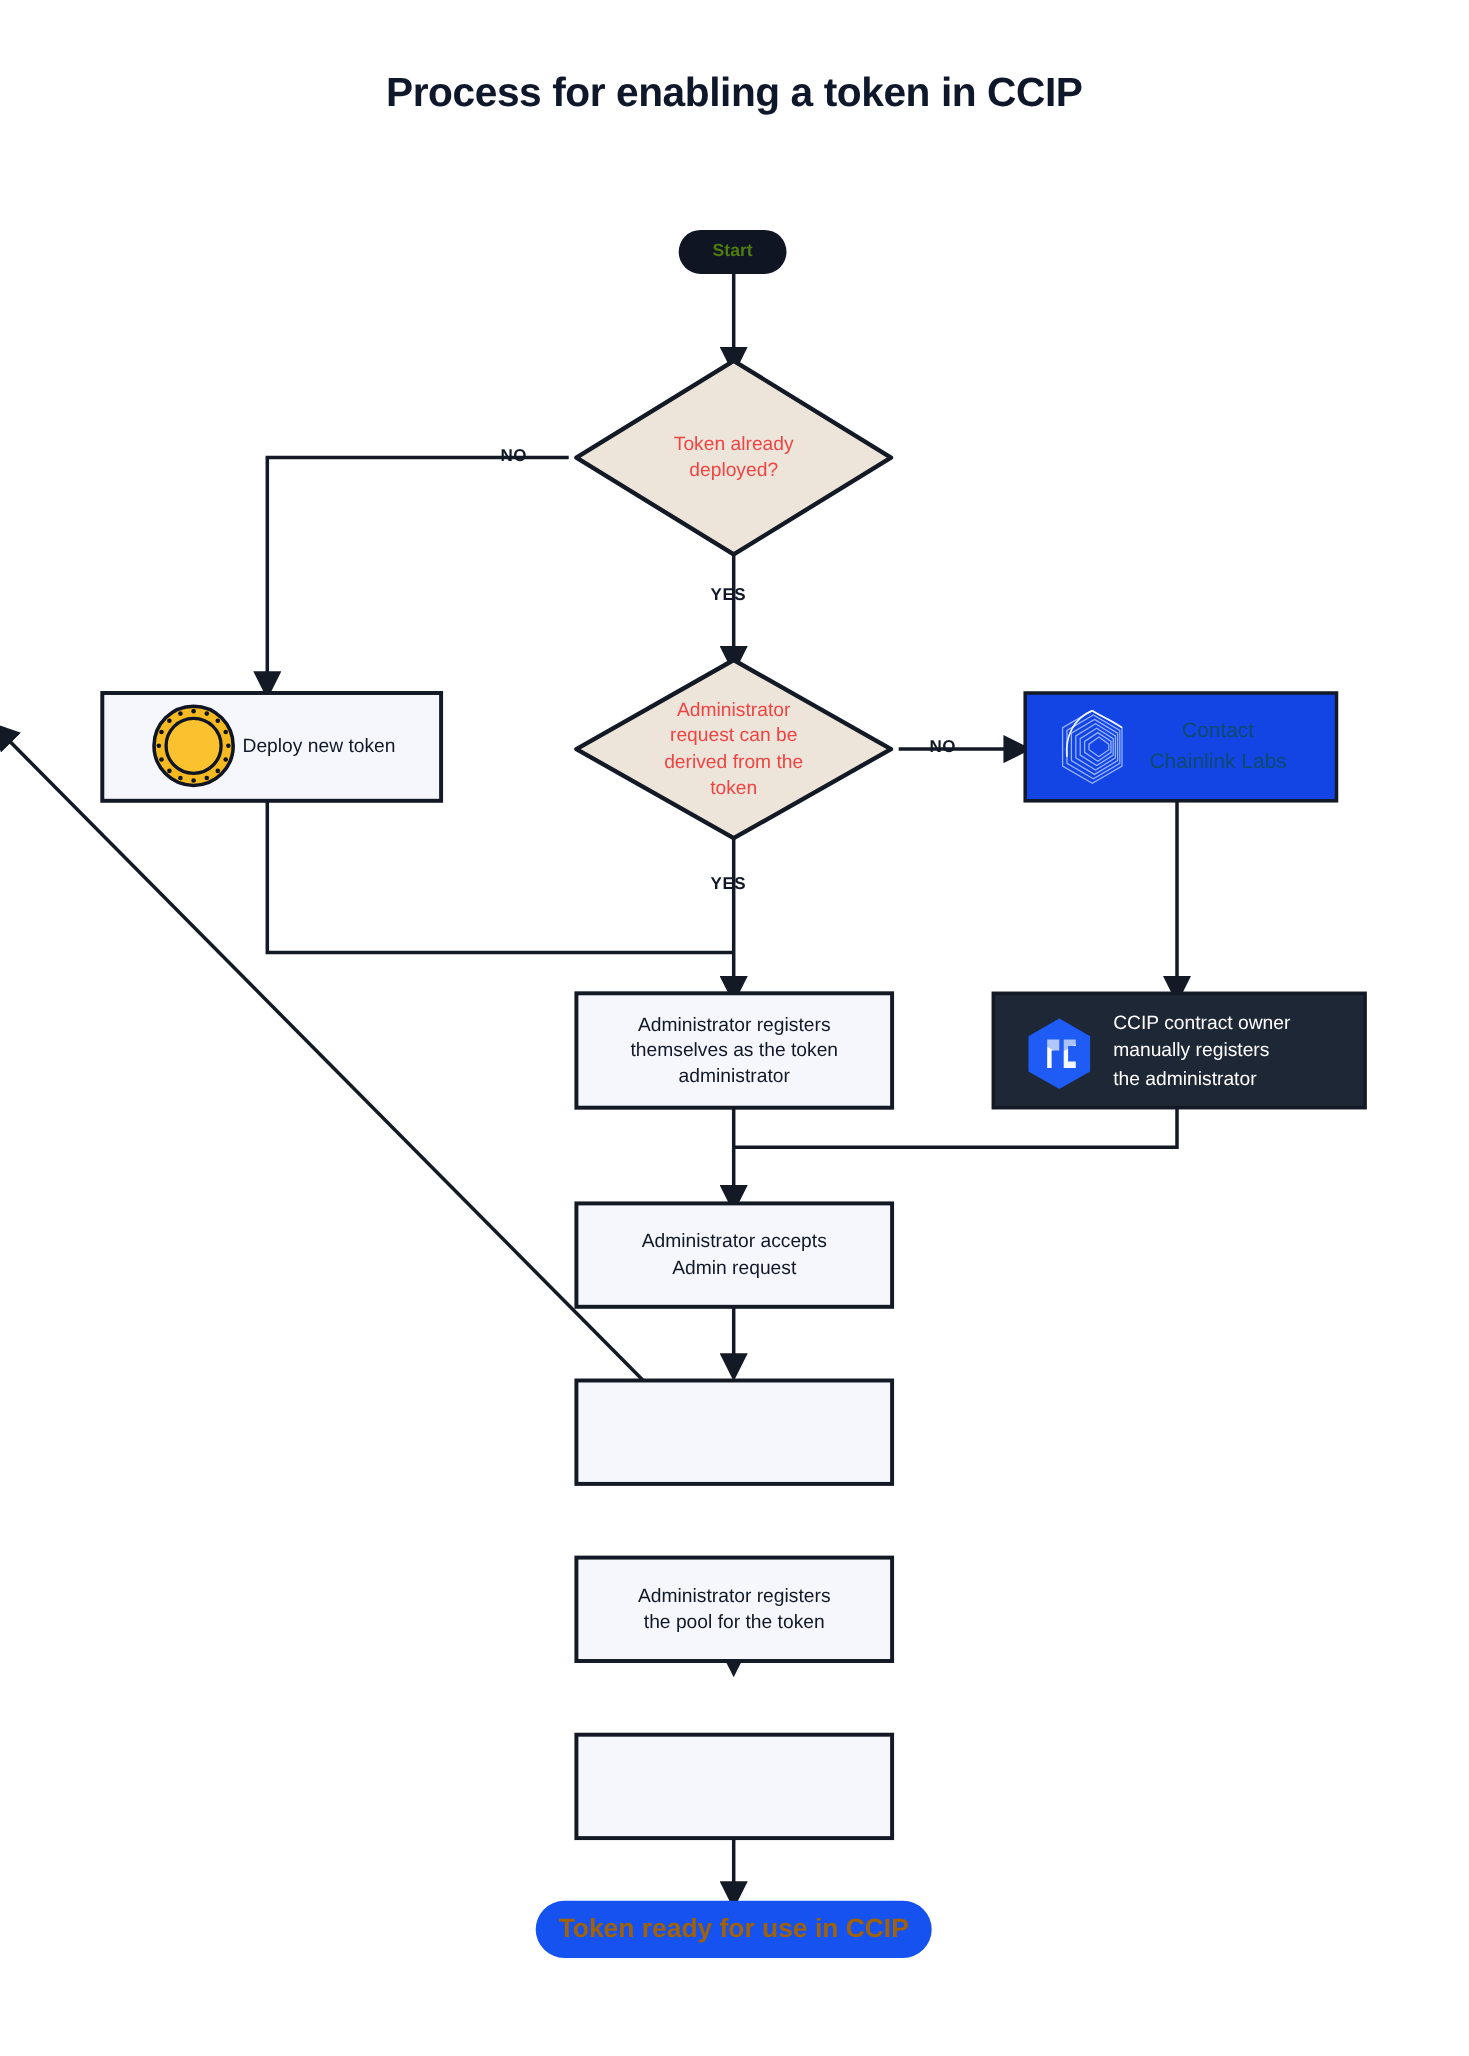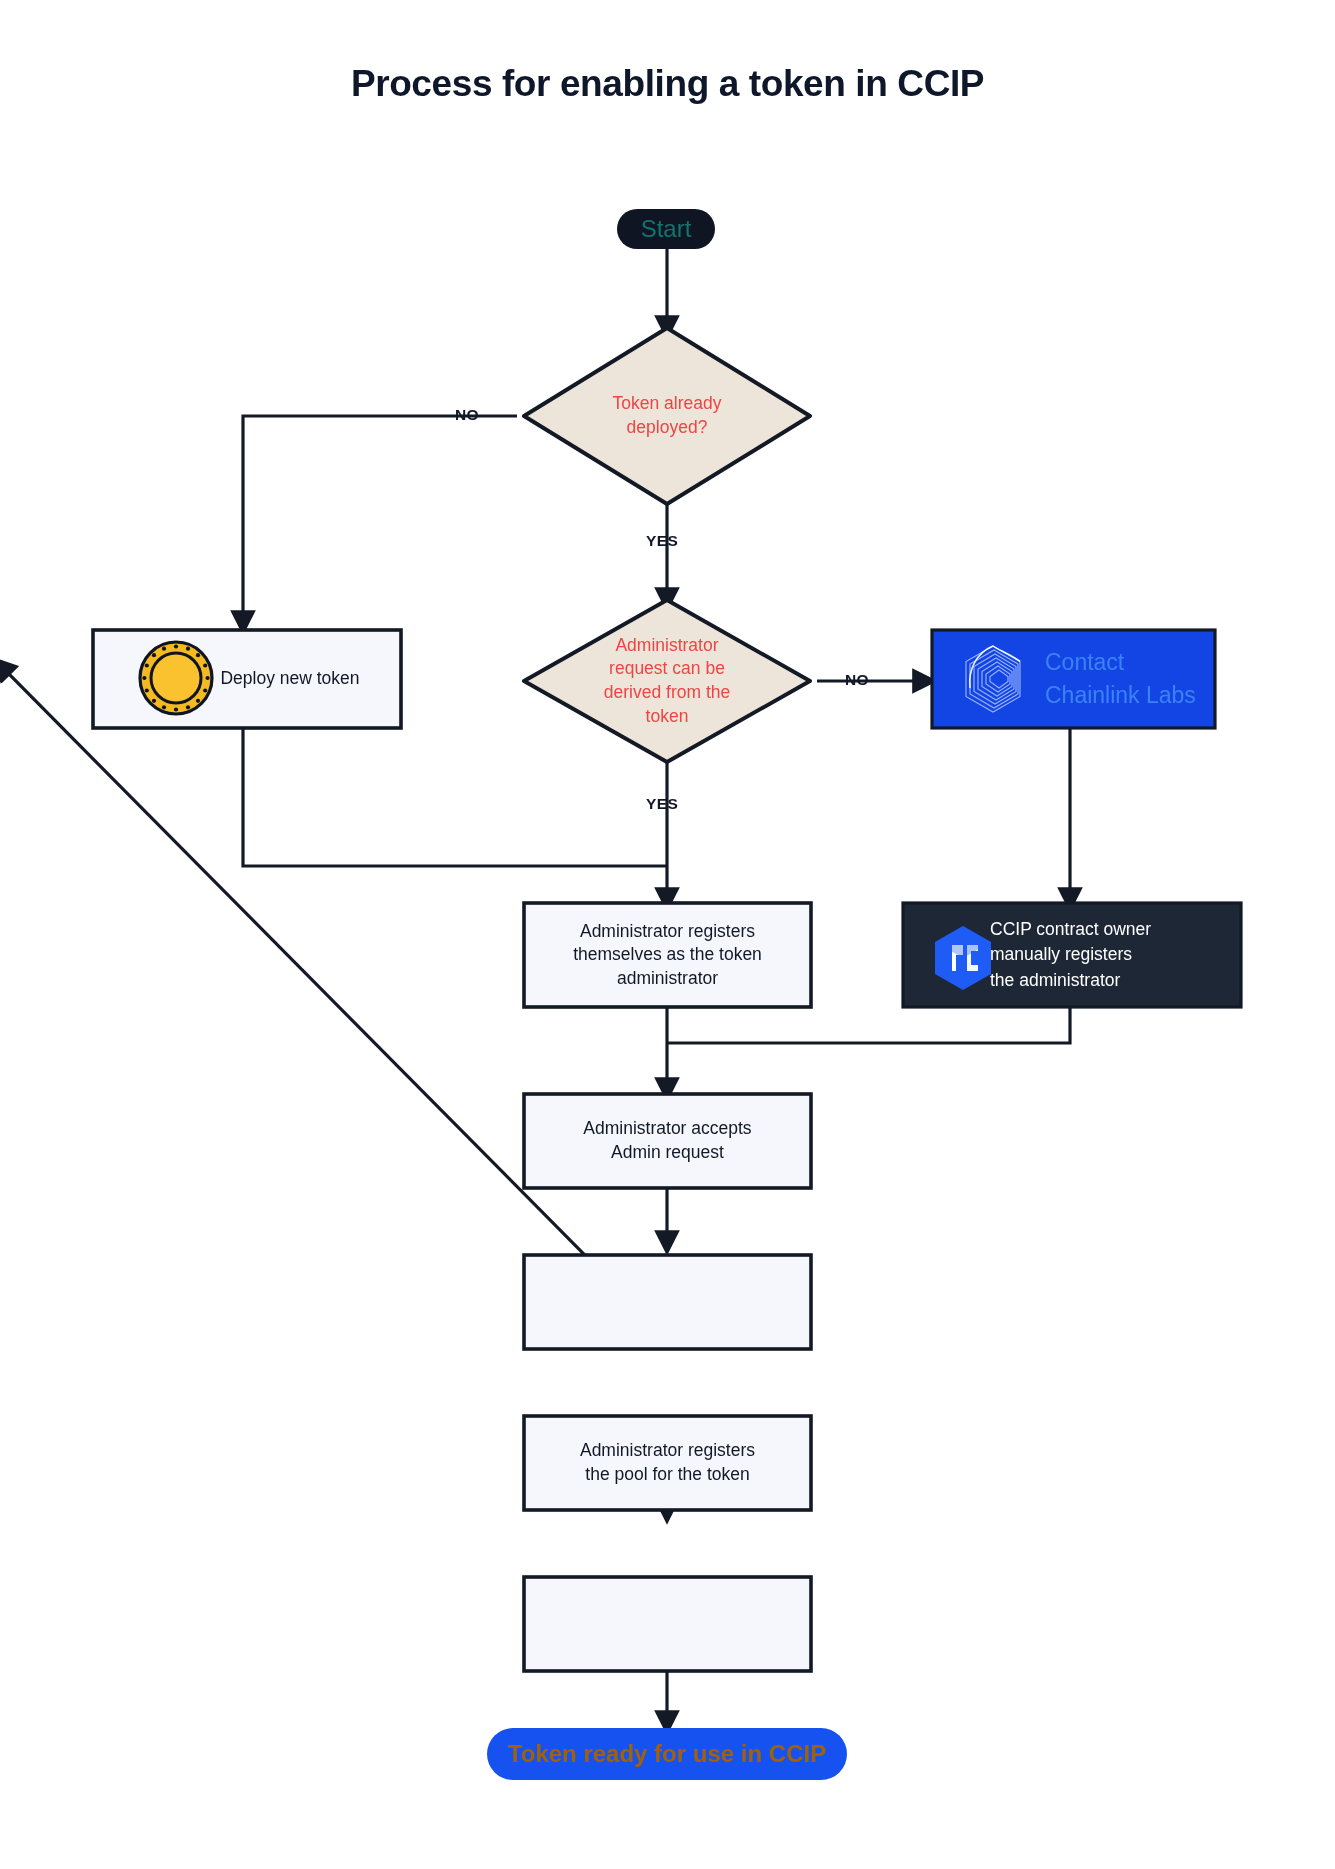--- a/index.html
+++ b/index.html
@@ -62,28 +62,28 @@
     font-weight: 700;
     color: #111827;
     letter-spacing: 0.4px;
   }
   .pill-label {
     font-size: 24px;
     font-weight: 700;
     color: #a16207;
   }
   .start-label {
-    font-size: 24px;
-    font-weight: 400;
-    color: #0f766e;
+    font-size: 16px;
+    font-weight: 700;
+    color: #4d7c0f;
   }
   .blue-label {
-    font-size: 23px;
-    color: #3b82f6;
-    text-align: left;
+    font-size: 19px;
+    color: #0c4a6e;
+    text-align: center;
     line-height: 1.45;
   }
   .dark-label {
     font-size: 17.5px;
     color: #ffffff;
     text-align: left;
     line-height: 1.45;
   }
 </style>
 </head>
@@ -229,21 +229,21 @@
   </div>
 
   <div class="node-text proc-label" style="left:528px; top:903px; width:279px; height:104px;">
     <div>
       <div>Administrator registers</div>
       <div>themselves as the token</div>
       <div>administrator</div>
     </div>
   </div>
 
-  <div class="node-text dark-label" style="left:990px; top:903px; width:220px; height:104px; justify-content:flex-start;">
+  <div class="node-text dark-label" style="left:1012px; top:903px; width:220px; height:104px; justify-content:flex-start;">
     <div>
       <div>CCIP contract owner</div>
       <div>manually registers</div>
       <div>the administrator</div>
     </div>
   </div>
 
   <div class="node-text proc-label" style="left:528px; top:1094px; width:279px; height:94px;">
     <div>
       <div>Administrator accepts</div>

